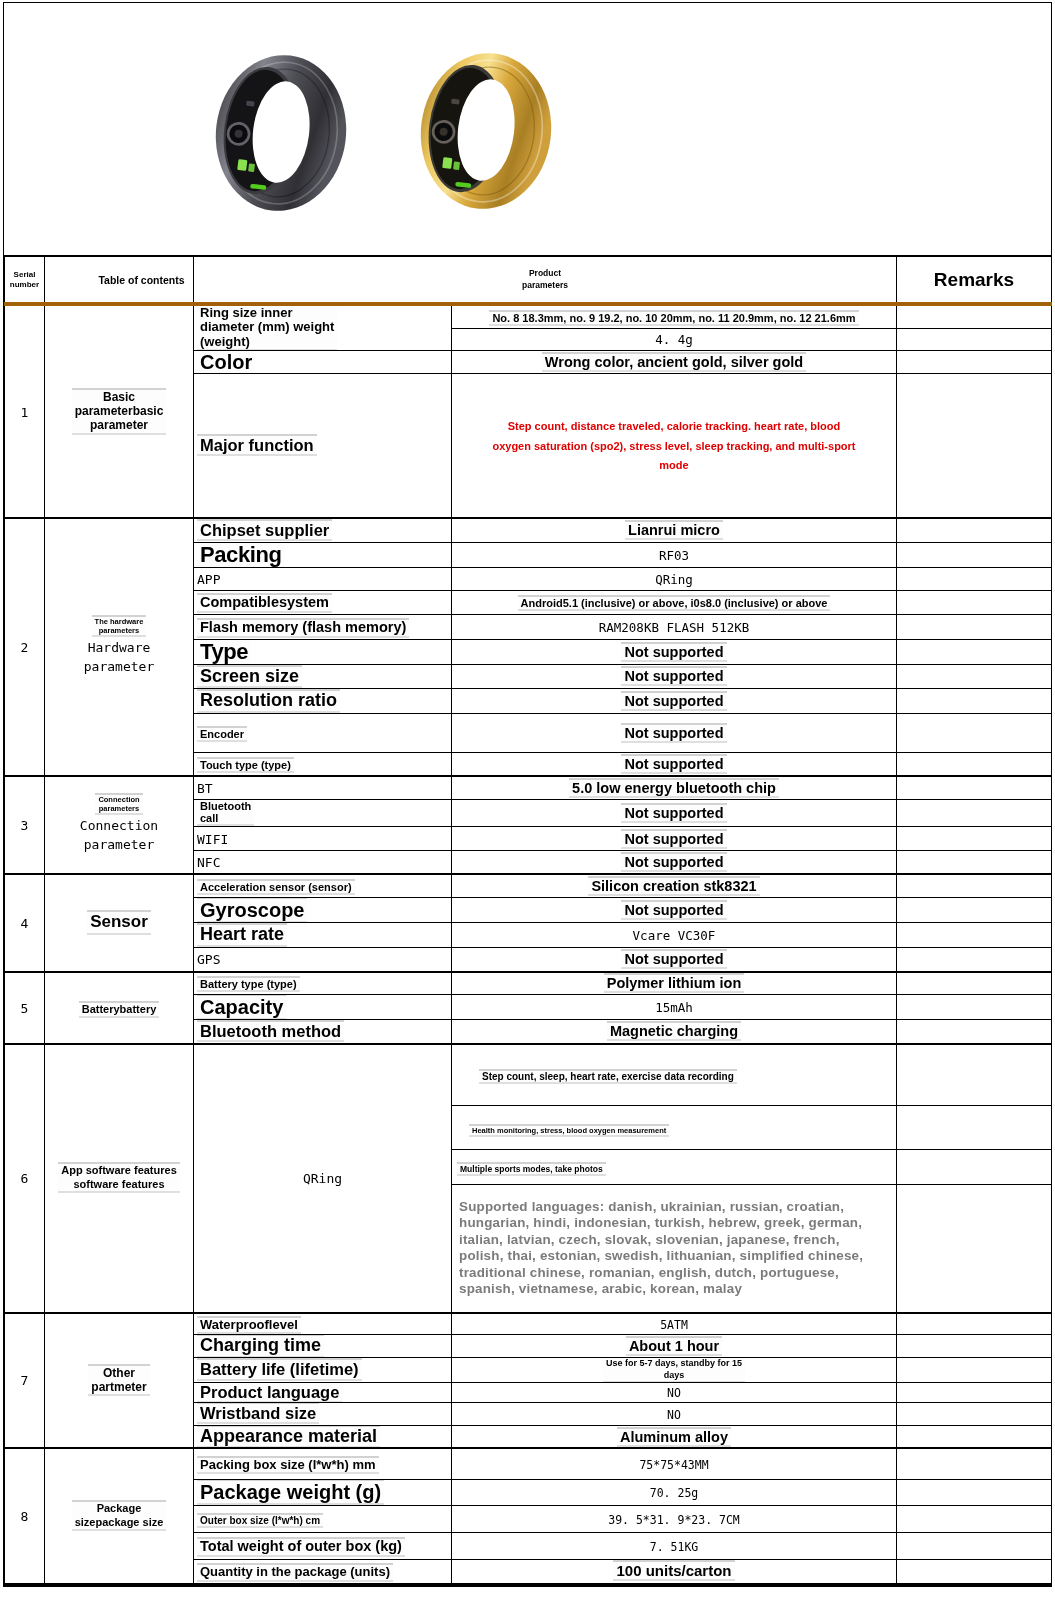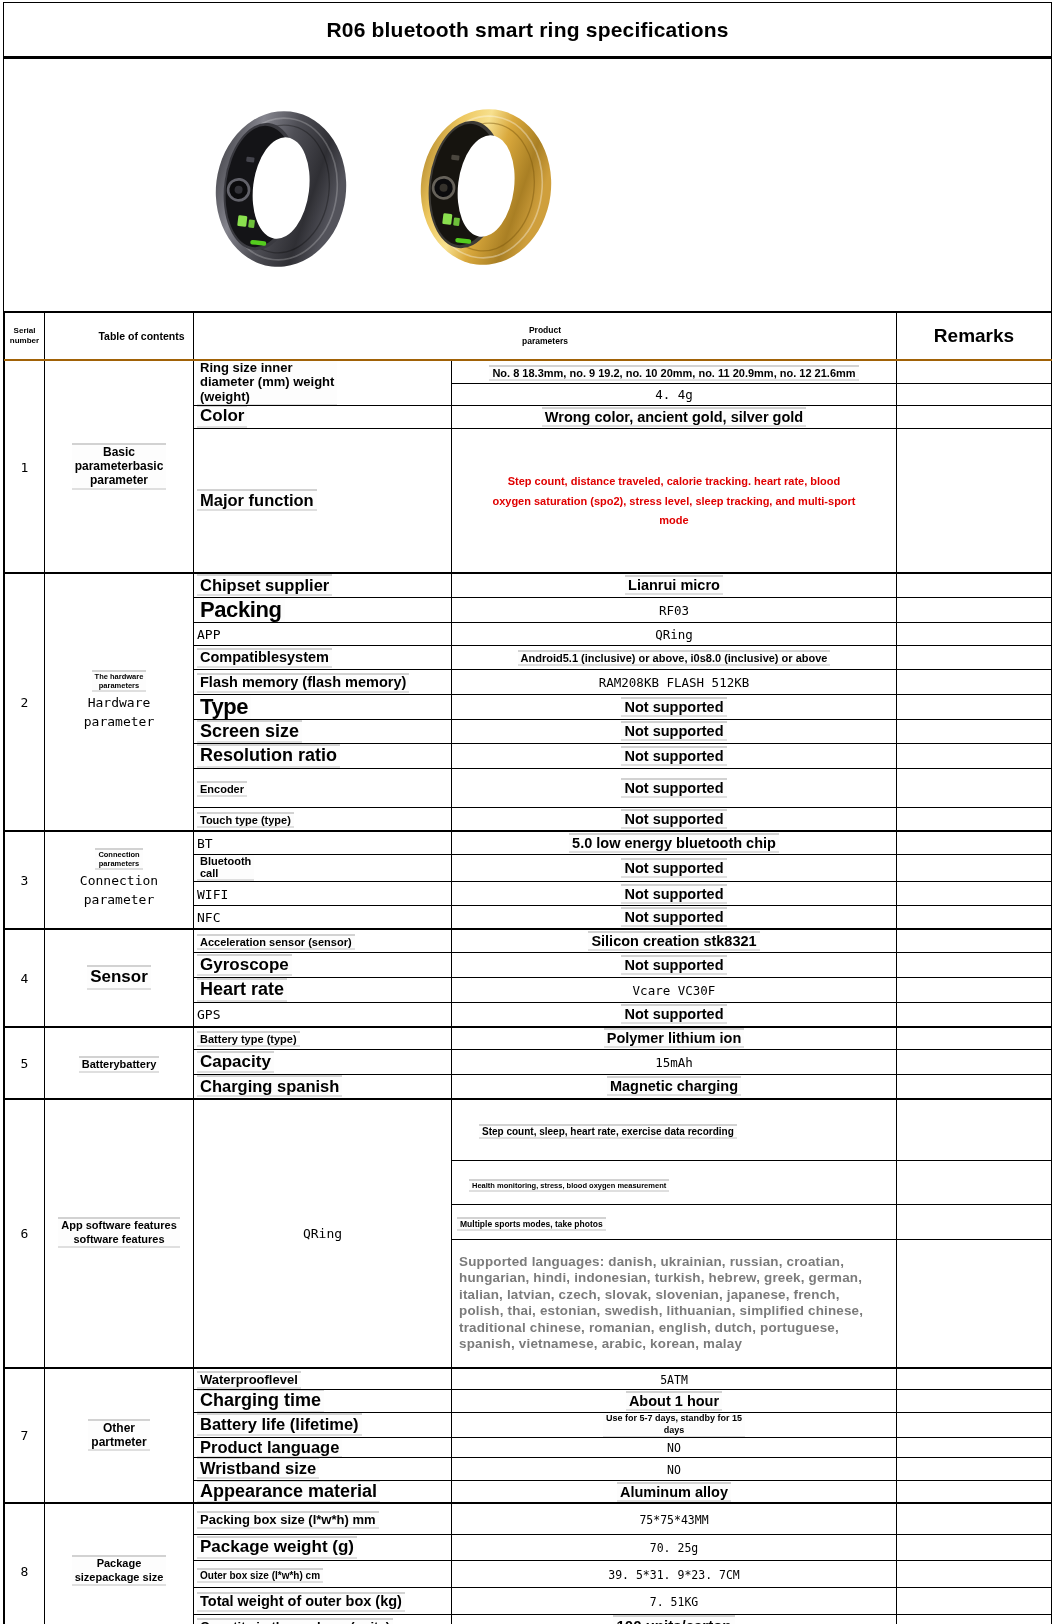--- a/index.html
+++ b/index.html
@@ -7,42 +7,42 @@
   .sheet{margin:2px 3px;border:1px solid #000;width:1047px;}
   .title-box{height:53px;border-bottom:3px solid #000;display:flex;align-items:center;justify-content:center;}
   .title-box span{font-size:21px;font-weight:bold;letter-spacing:.2px;}
   .photo-area{height:252px;position:relative;background:#fff;}
   .ring{position:absolute;width:136px;height:161px;}
   .ring.dark{left:209px;top:50px;}
   .ring.gold{left:414px;top:48px;}
 
   table.spec{border-collapse:collapse;table-layout:fixed;width:1047px;border-bottom:3px solid #000;}
   td,th{border:1px solid #000;padding:0;overflow:hidden;vertical-align:middle;text-align:center;}
-  thead th{border-top:2px solid #000;border-bottom:2px solid #a16207;font-weight:bold;}
+  thead th{border-top:2px solid #000;border-bottom:4px solid #a16207;font-weight:bold;}
   tr.bs td{border-top:2px solid #000;}
   .h-ser{font-size:8px;line-height:1.25;white-space:pre-line;}
   .h-cont{font-size:10.5px;padding-left:45px;}
   .h-par{font-size:8.5px;line-height:1.3;white-space:pre-line;}
   .h-rem{font-size:19px;}
 
   .pre{white-space:pre-line;}
   .ser{font-family:"DejaVu Sans Mono",monospace;font-size:13px;}
   .cat{font-weight:bold;line-height:1.2;}
   .cat-12{font-size:12px;}
   .cat-11{font-size:11px;}
   .cat-big{font-size:17px;}
   .cat-tiny{display:block;font-size:7.5px;line-height:1.2;font-weight:bold;}
   .cat-mono{display:block;font-family:"DejaVu Sans Mono",monospace;font-weight:normal;font-size:13px;line-height:1.45;margin-top:2px;}
 
   .c-name{text-align:left;padding-left:3px;}
   .c-name.ctr{text-align:center;padding-left:0;}
   .c-name.top{vertical-align:top;}
   .nm{font-weight:bold;line-height:1.1;}
   .n-xl{font-size:22px;letter-spacing:-.4px;}
-  .n-lg{font-size:17px;}
+  .n-lg{font-size:20px;}
   .n-18{font-size:18px;}
   .n-md{font-size:16.5px;}
   .n-14{font-size:14.5px;}
   .n-sm{font-size:13px;}
   .n-xs{font-size:11px;}
   .n-xxs{font-size:10px;}
   .n-mono{font-family:"DejaVu Sans Mono",monospace;font-weight:normal;font-size:13px;}
 
   .vl{font-weight:bold;}
   .v-s{font-size:14.5px;}
@@ -63,23 +63,20 @@
   .v-lang{font-size:13.4px;font-weight:bold;color:#7b7b7b;line-height:16.5px;letter-spacing:.2px;text-align:left;display:block;}
 
   .ov{display:inline-block;padding:0 3px;background:#fdfdfd;
       box-shadow:0 -2px 0 rgba(165,165,165,.5), 0 2px 0 rgba(185,185,185,.45);}
 </style>
 </head>
 <body>
 
 <div class="sheet">
 
-  <div class="title-box">
-    <span>R06 bluetooth smart ring specifications</span>
-  </div>
 
   <div class="photo-area">
     <svg class="ring dark" viewBox="0 0 136 161">
       <defs>
         <linearGradient id="gdk" x1="0" y1="0" x2="1" y2="0.25">
           <stop offset="0" stop-color="#3a3a3f"></stop>
           <stop offset="0.3" stop-color="#84848d"></stop>
           <stop offset="0.55" stop-color="#4e4e55"></stop>
           <stop offset="0.82" stop-color="#2f2f34"></stop>
           <stop offset="1" stop-color="#53535b"></stop>
@@ -290,21 +287,21 @@
         <td class="c-name"><span class="nm n-xs ov">Battery type (type)</span></td>
         <td><span class="vl v-s ov">Polymer lithium ion</span></td>
         <td></td>
       </tr>
       <tr style="height:25px">
         <td class="c-name"><span class="nm n-lg ov">Capacity</span></td>
         <td><span class="vl v-mono">15mAh</span></td>
         <td></td>
       </tr>
       <tr style="height:24px">
-        <td class="c-name"><span class="nm n-md ov">Charging spanish</span></td>
+        <td class="c-name"><span class="nm n-md ov">Bluetooth method</span></td>
         <td><span class="vl v-s ov">Magnetic charging</span></td>
         <td></td>
       </tr>
 
       <tr class="bs" style="height:62px">
         <td rowspan="4"><span class="ser">6</span></td>
         <td rowspan="4"><span class="cat cat-11 pre ov">App software features
 software features</span></td>
         <td rowspan="4" class="c-name ctr"><span class="nm n-mono">QRing</span></td>
         <td class="c-val lft p-f1"><span class="vl v-f1 ov">Step count, sleep, heart rate, exercise data recording</span></td>

